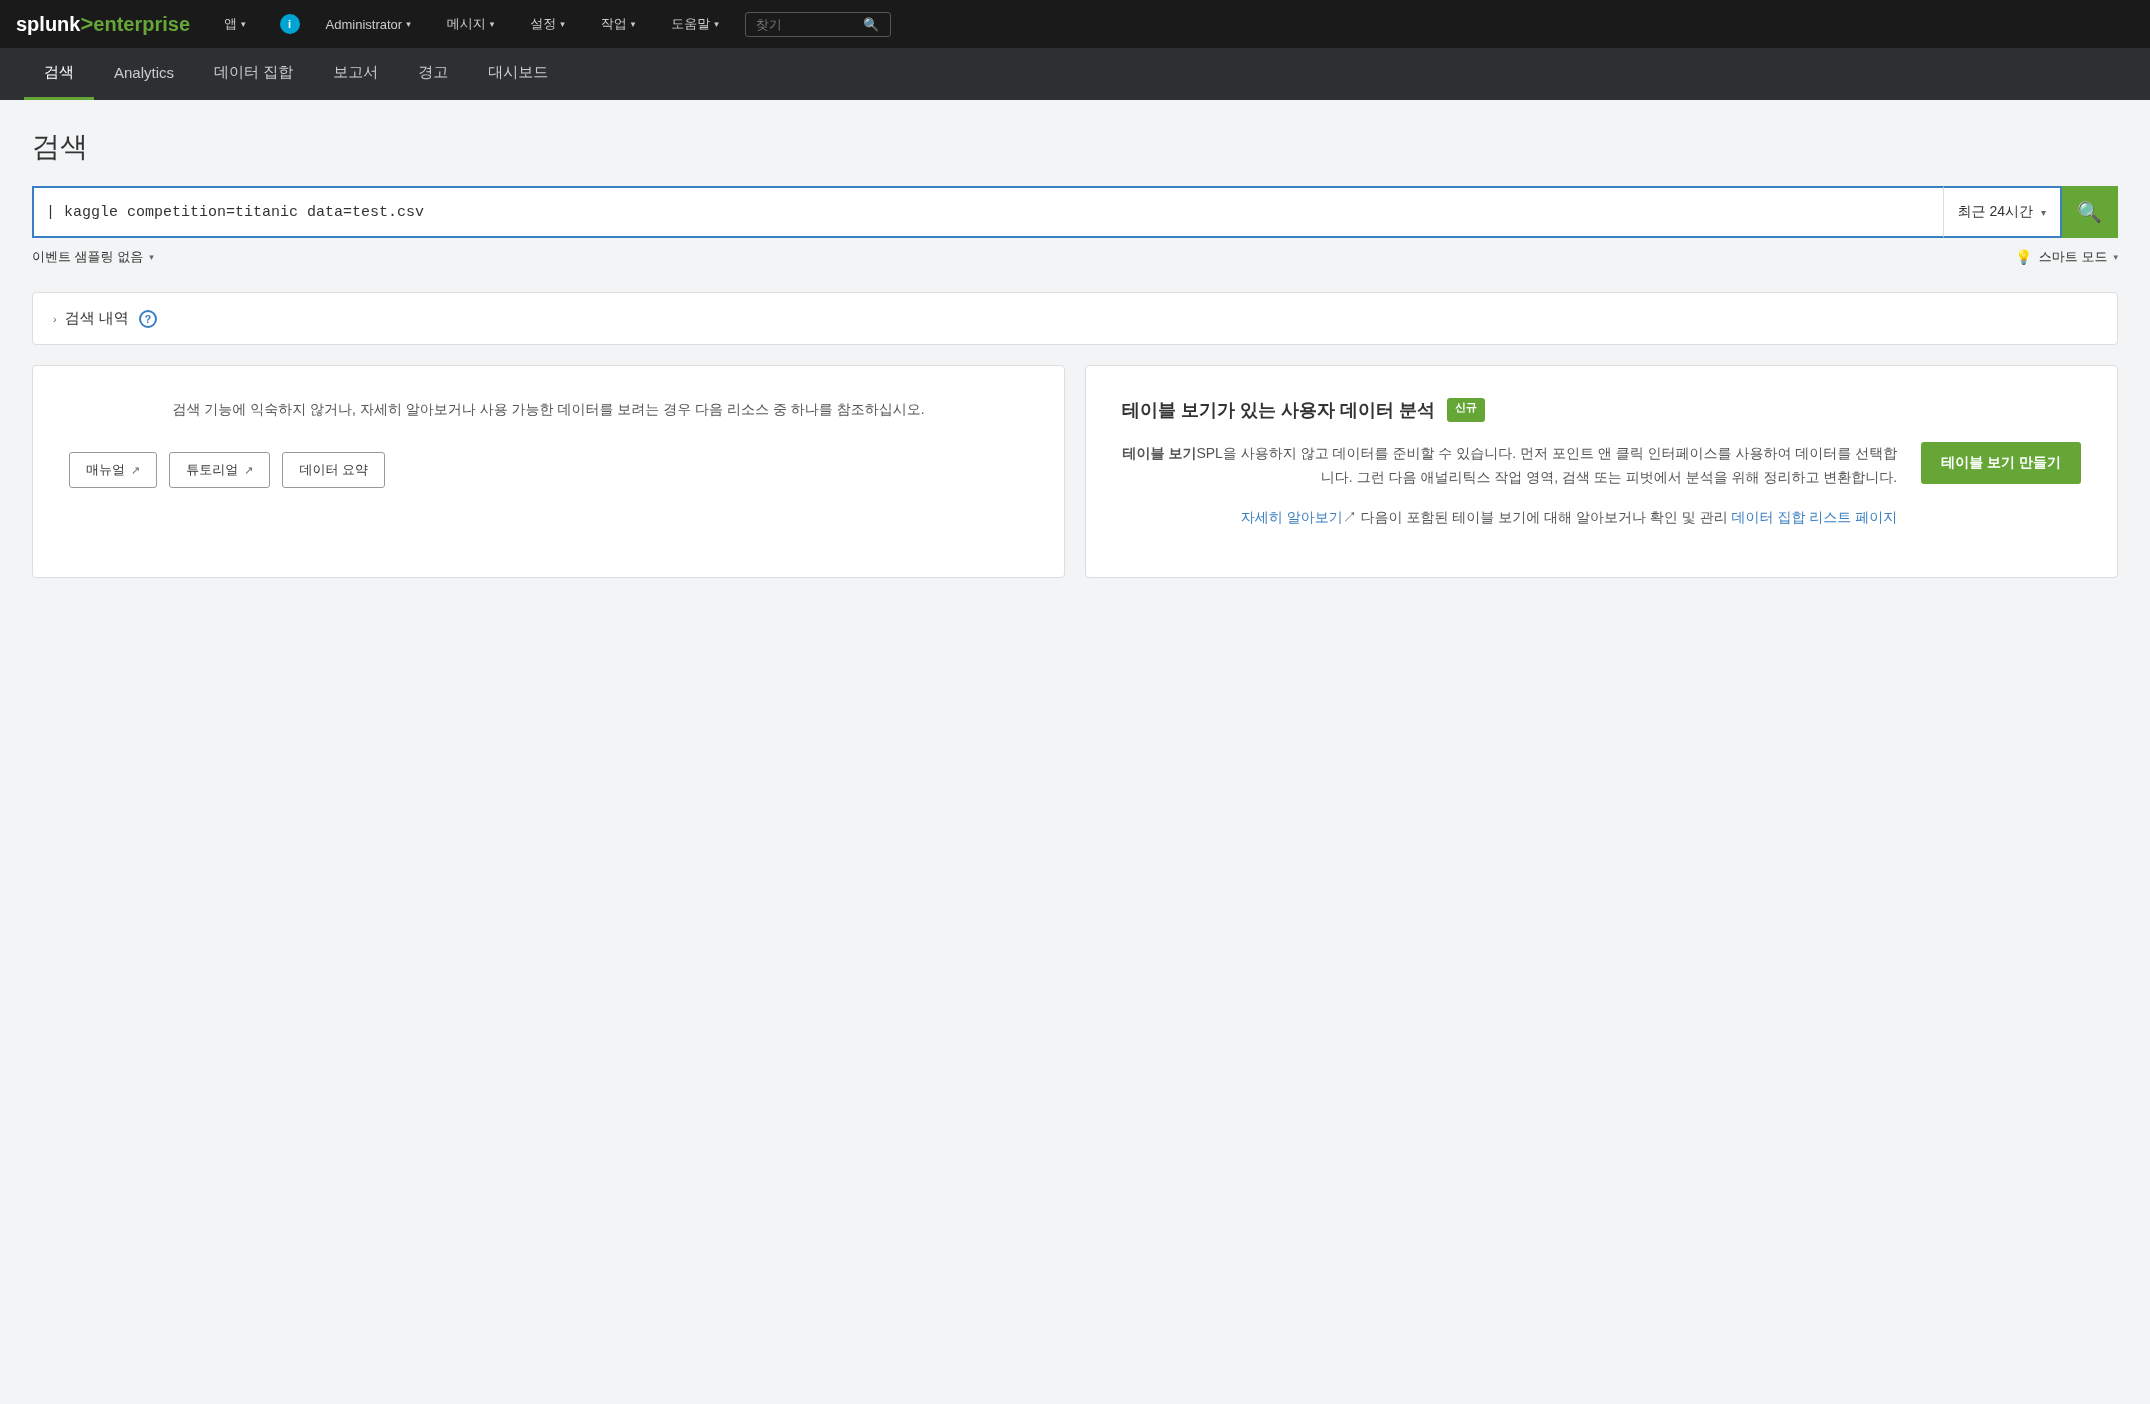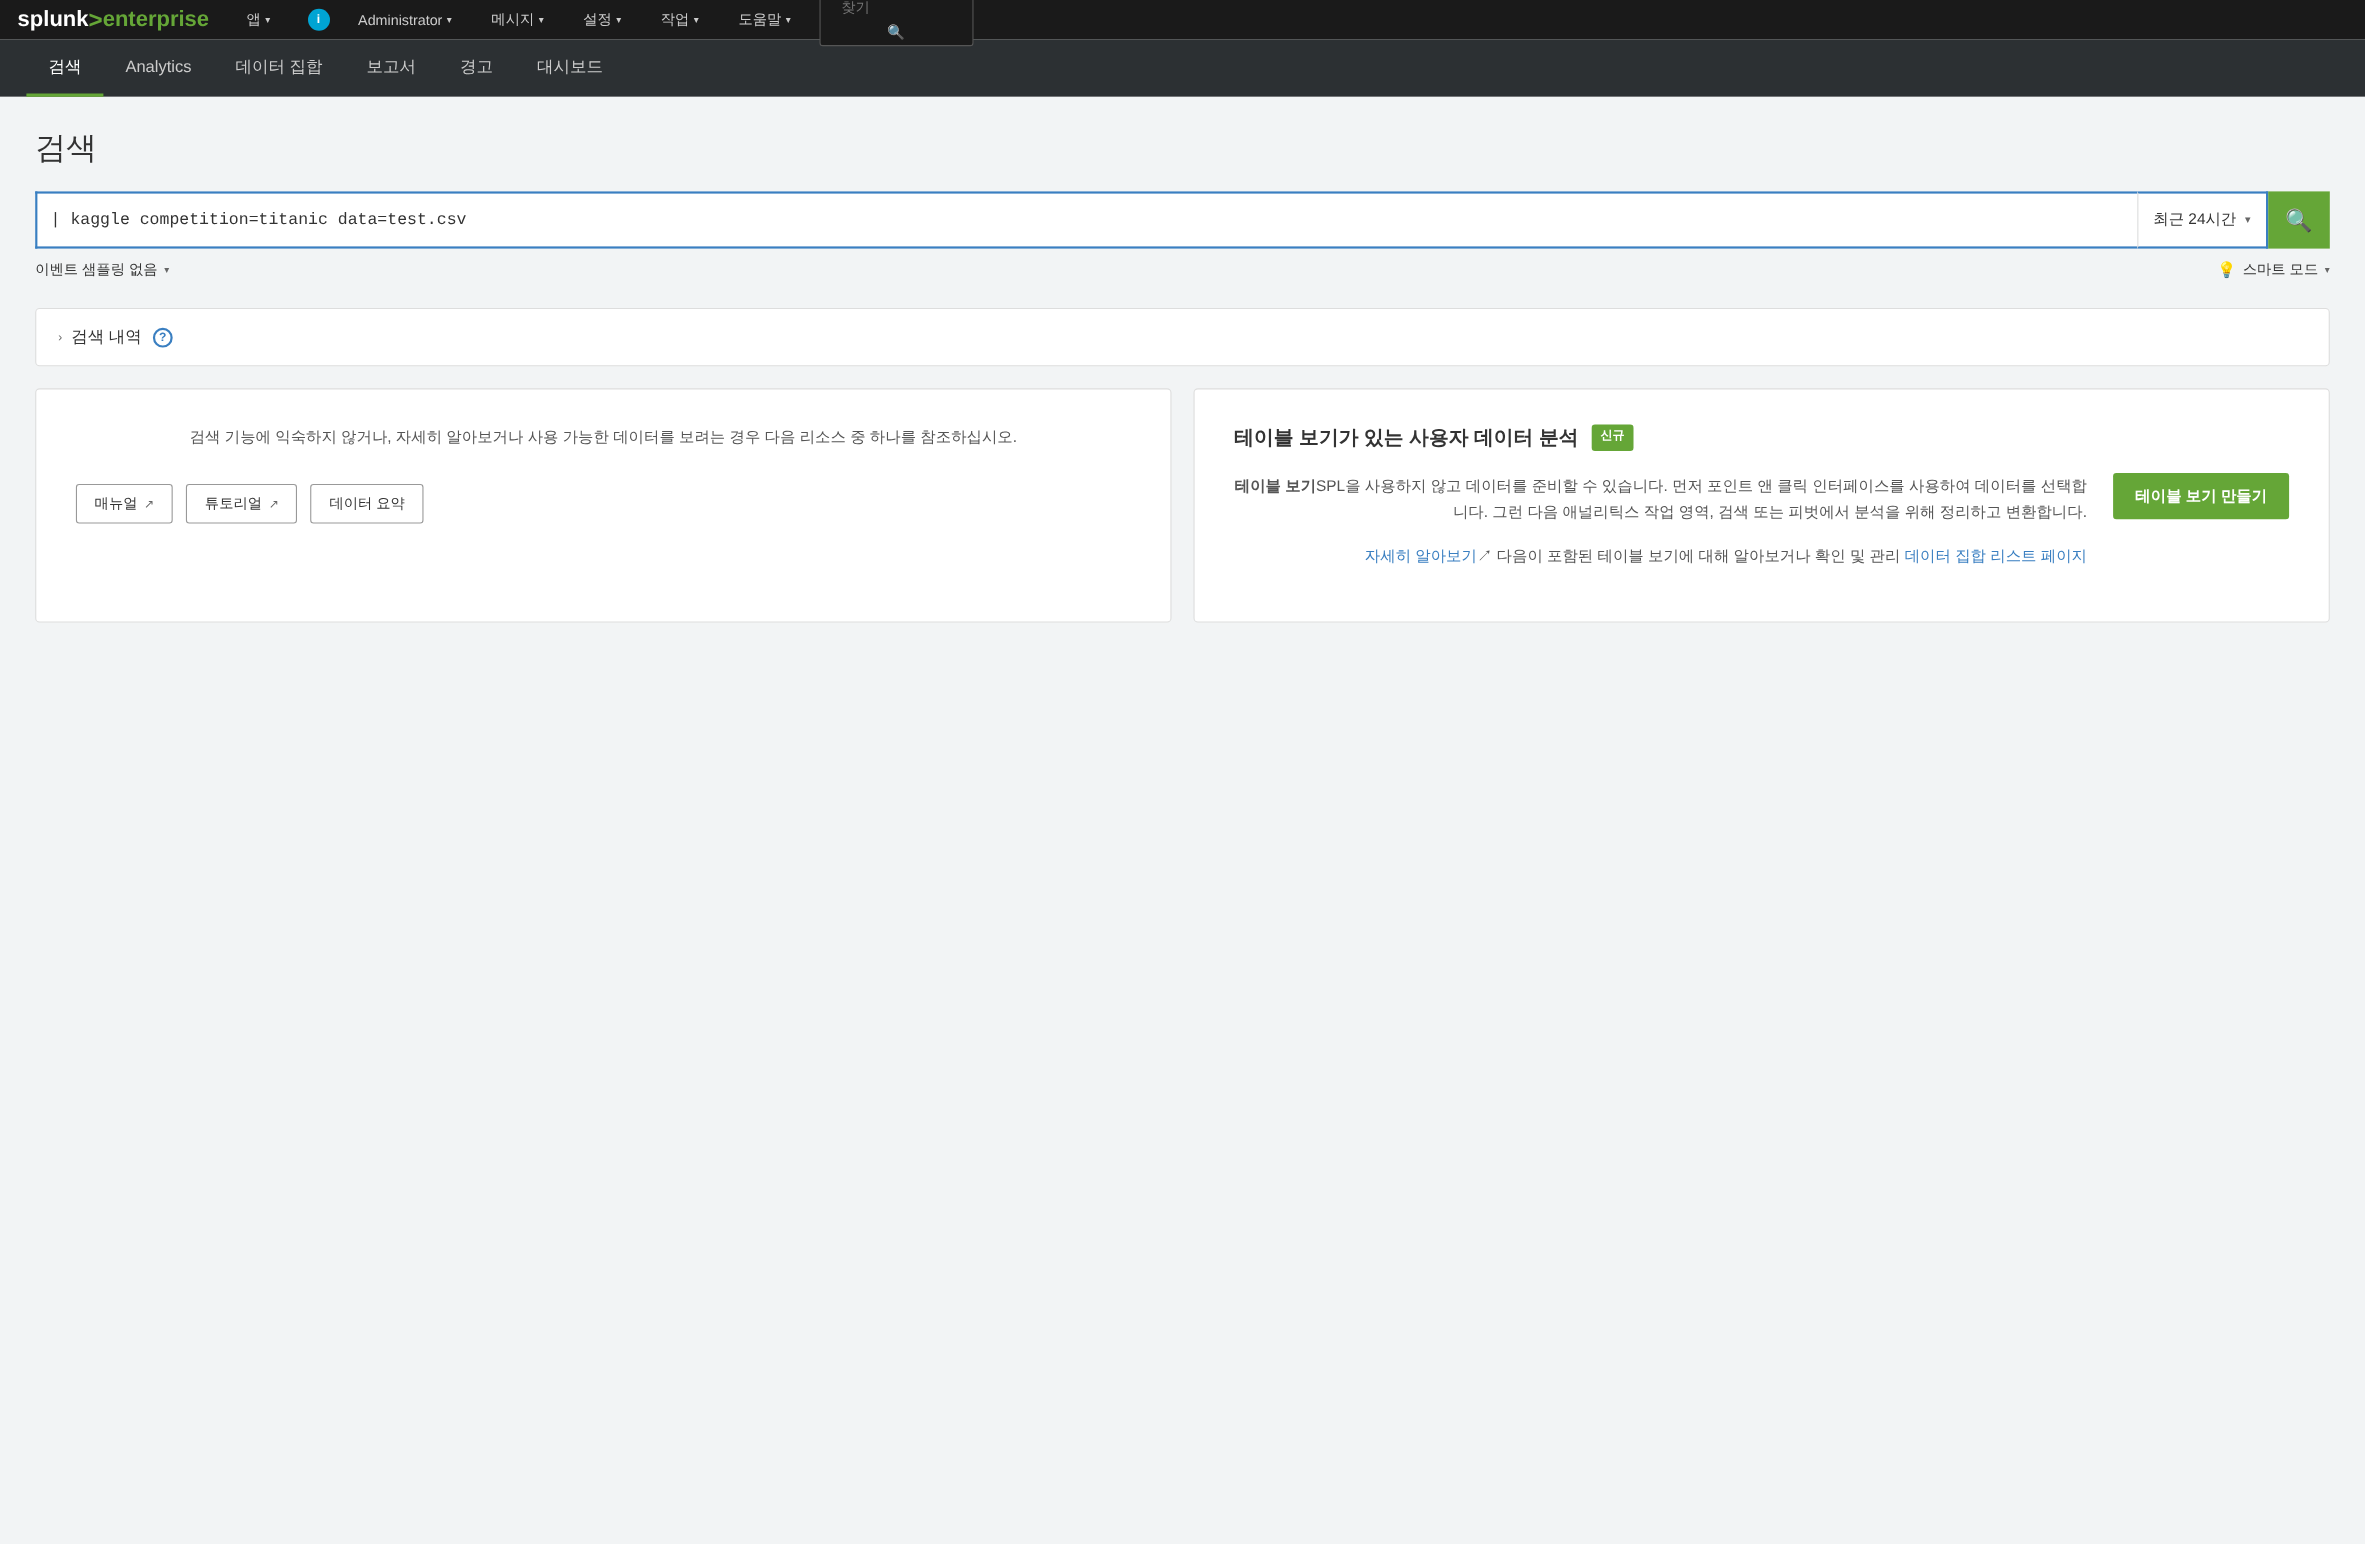--- a/index.html
+++ b/index.html
@@ -3,21 +3,21 @@
   <meta charset="utf-8">
   <style>
     * { box-sizing: border-box; margin: 0; padding: 0; }
     body { font-family: 'Helvetica Neue', Arial, sans-serif; background: #f2f4f5; color: #333; min-width: 900px; }
 
     
     .top-nav {
       background: #1a1a1a;
       display: flex;
       align-items: center;
-      height: 36px;
+      height: 48px;
       padding: 0 16px;
       gap: 24px;
     }
     .top-nav .logo {
       display: flex;
       align-items: center;
       gap: 0;
       font-size: 20px;
       font-weight: bold;
       color: white;
@@ -56,21 +56,20 @@
 
     .search-box-top {
       background: #1a1a1a;
       border: 1px solid #555;
       border-radius: 3px;
       display: flex;
       align-items: center;
       padding: 4px 10px;
       gap: 8px;
       min-width: 140px;
-      flex-direction: column;
     }
     .search-box-top input {
       background: transparent;
       border: none;
       outline: none;
       color: #ccc;
       font-size: 13px;
       width: 100px;
     }
     .search-box-top .search-icon-top { color: #888; font-size: 13px; }

